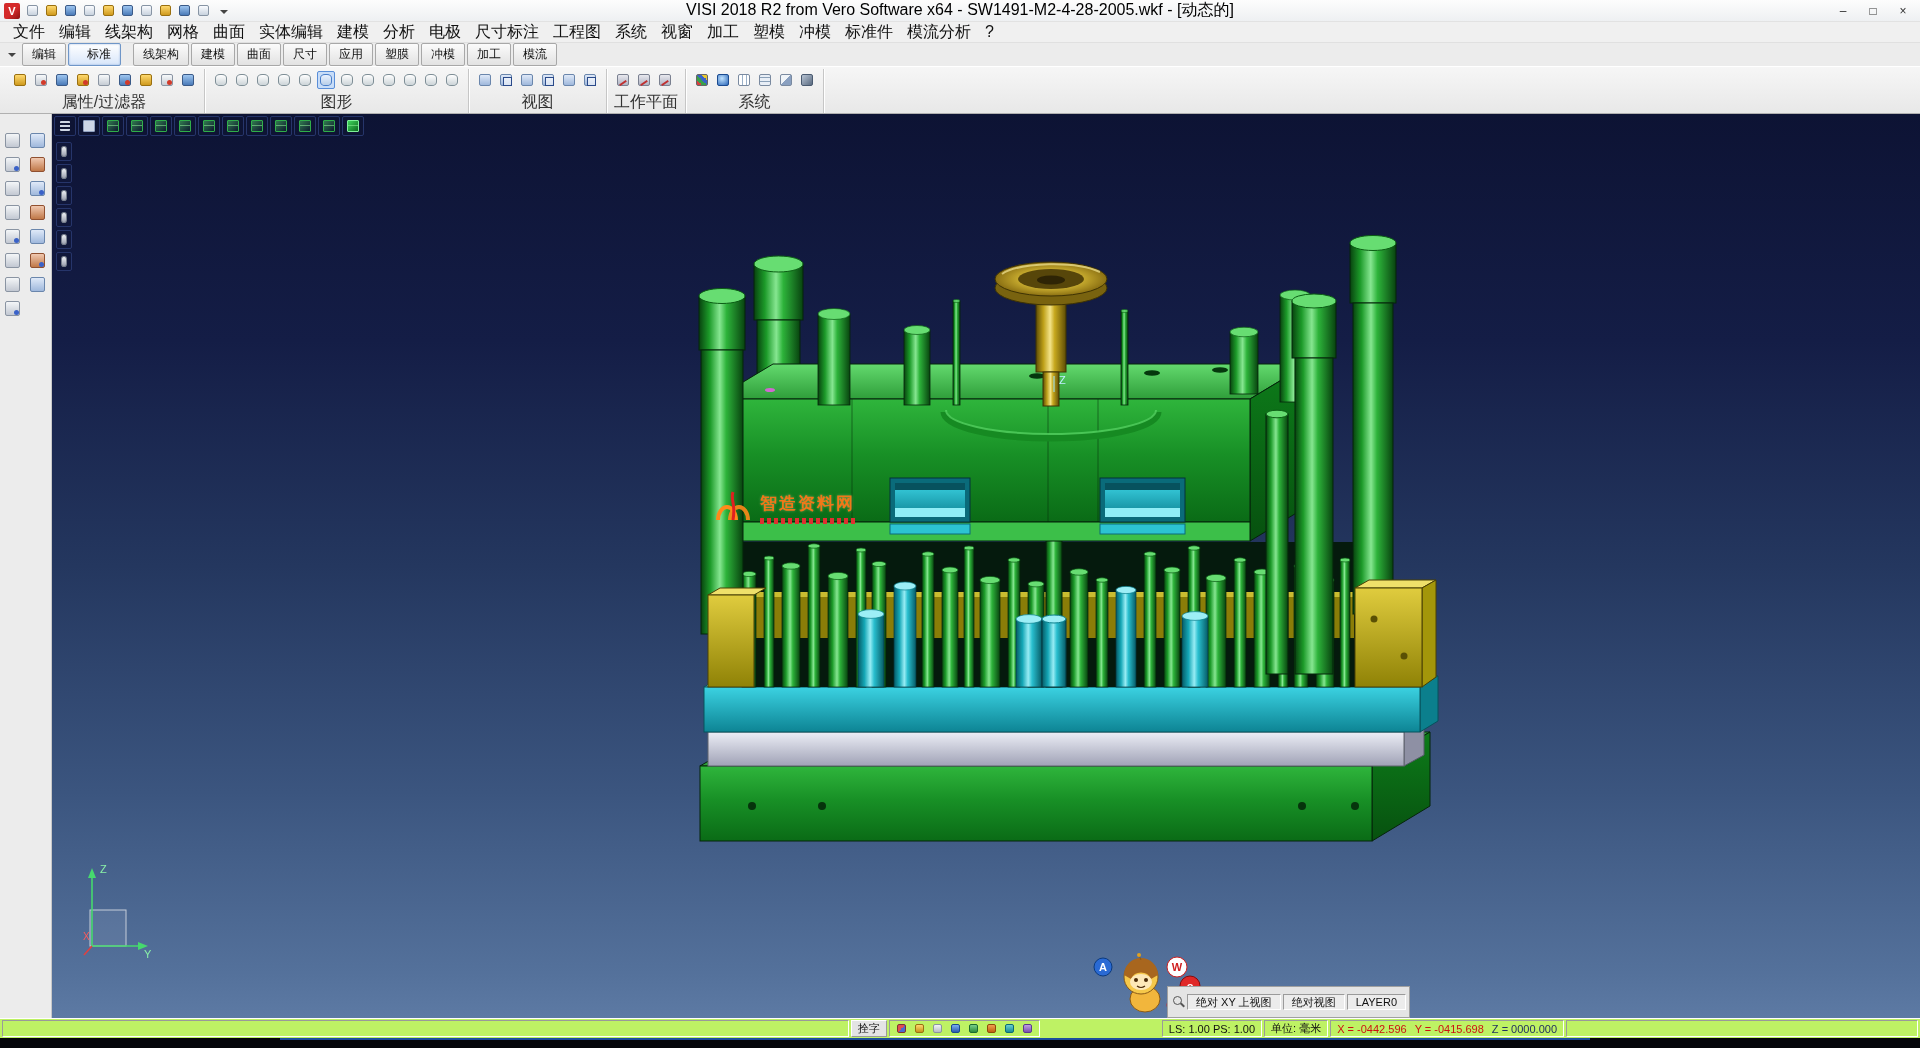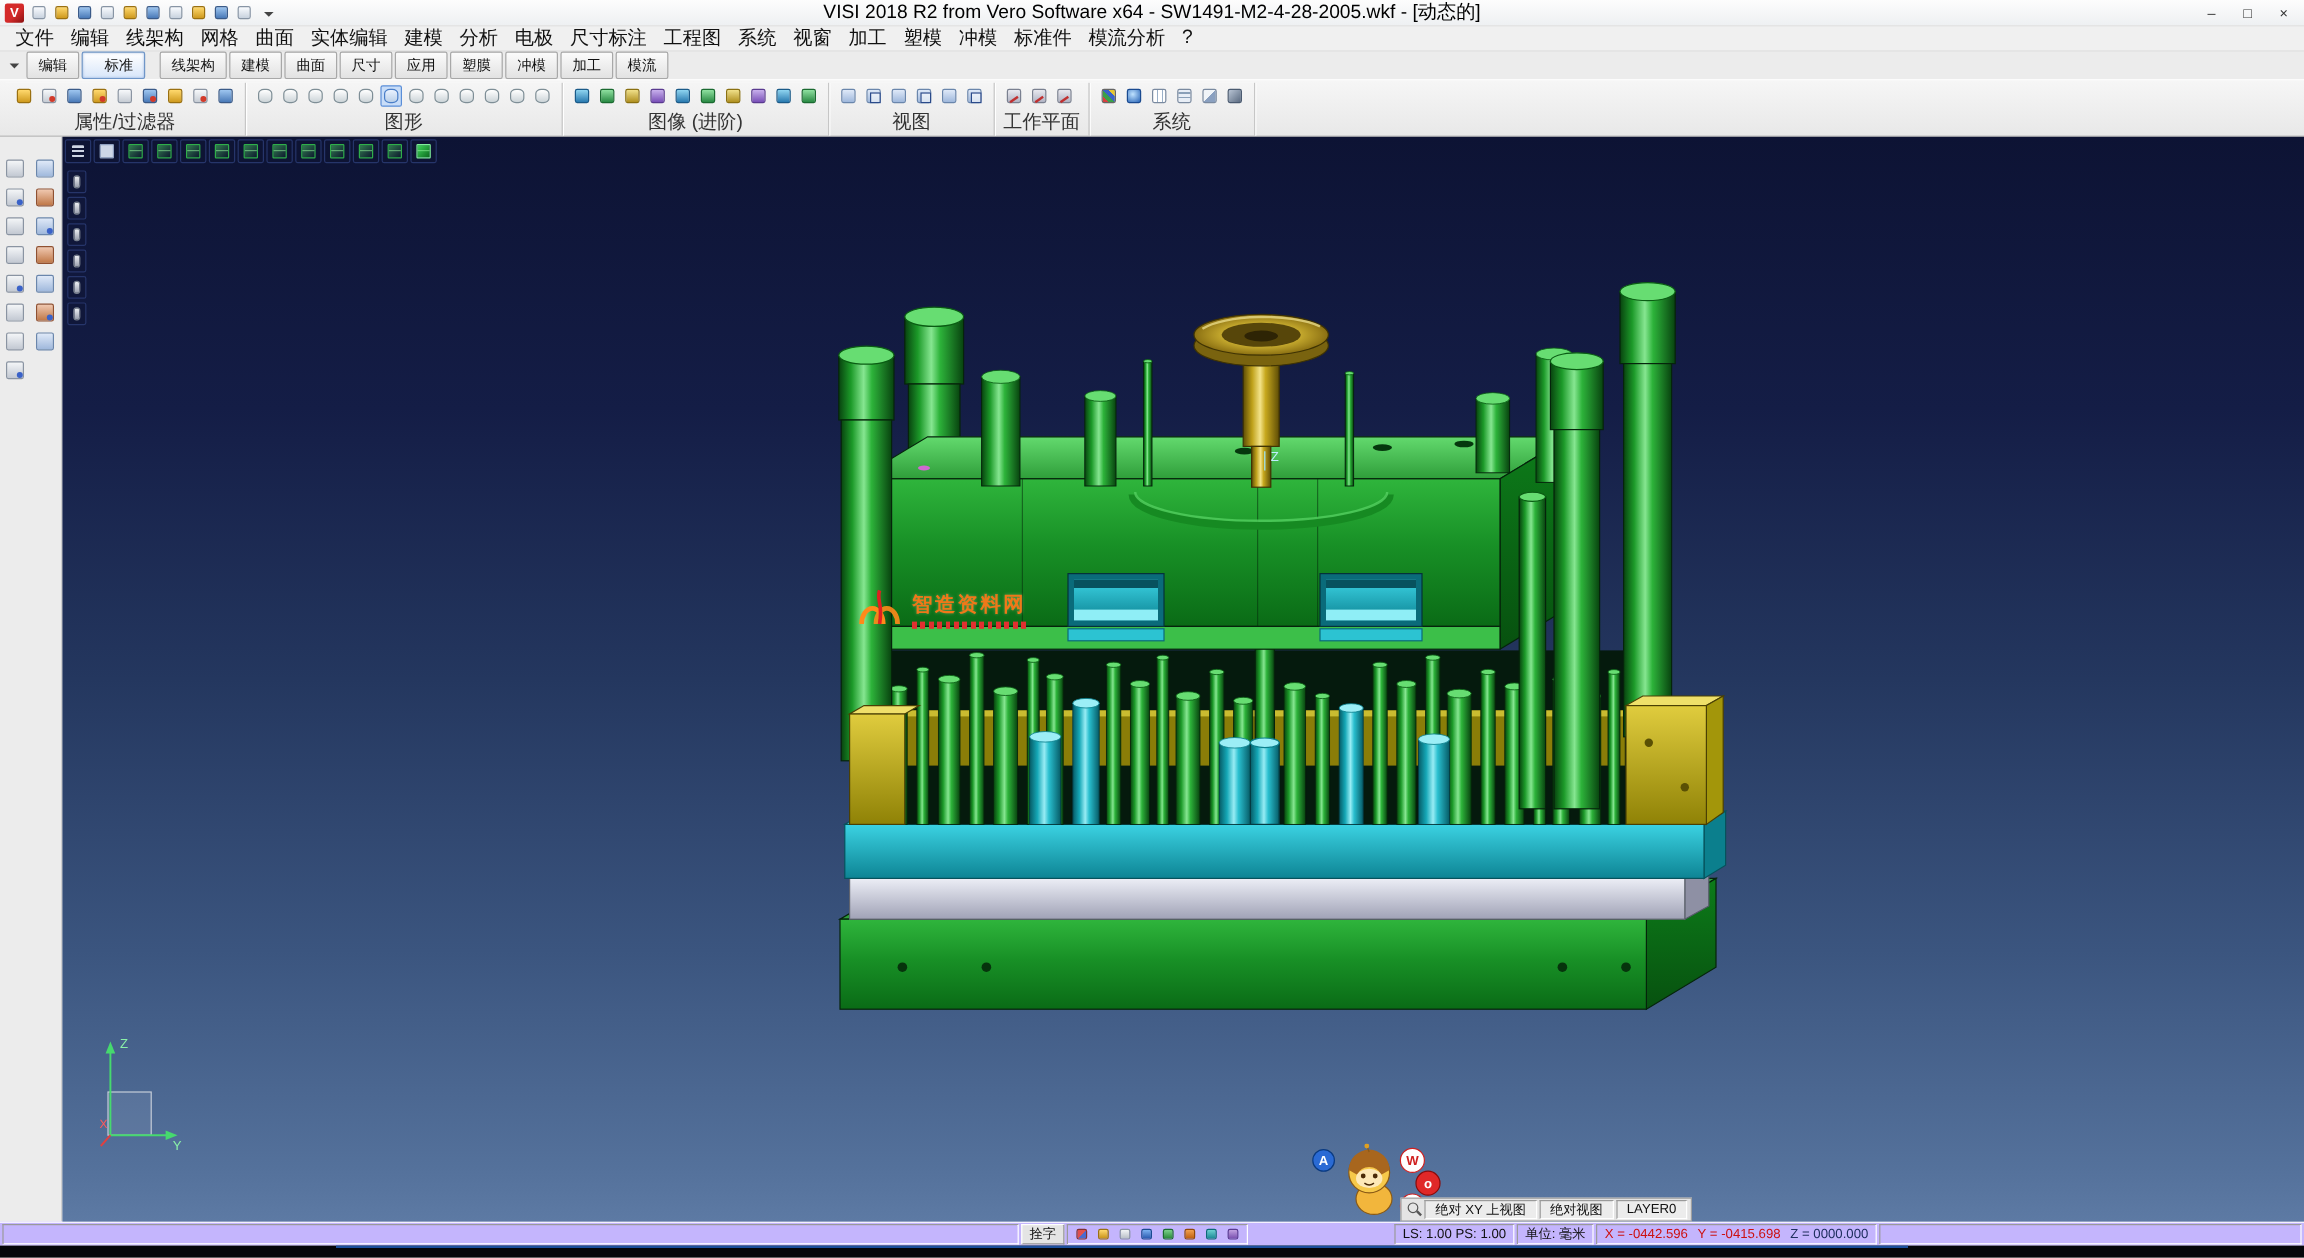--- a/index.html
+++ b/index.html
@@ -101,32 +101,32 @@
 
   
   .watermark { position:absolute; left:662px; top:376px; display:flex; align-items:center; gap:6px; }
   .wm-title { font-size:17px; font-weight:bold; color:#f07818; letter-spacing:2px; text-shadow:0 0 3px rgba(255,235,200,.35); }
   .wm-sub { margin-top:3px; height:6px; width:96px; background:repeating-linear-gradient(90deg,#e03030 0 4px,rgba(224,48,48,0) 4px 7px); }
 
   
   .triad { position:absolute; left:30px; bottom:58px; }
 
   
-  .minibar { position:absolute; right:510px; bottom:0; display:flex; gap:2px; align-items:center; background:#e4e4e4; border:1px solid #a0a0a0; padding:1px 3px; height:20px; }
+  .minibar { position:absolute; right:510px; bottom:0; display:flex; gap:2px; align-items:center; background:#e4e4e4; border:1px solid #a0a0a0; padding:1px 3px; height:32px; }
   .mb-cell { border:1px solid; border-color:#9a9a9a #ffffff #ffffff #9a9a9a; padding:1px 8px; font-size:11px; background:#ececec; height:16px; display:flex; align-items:center; white-space:nowrap; }
   .mb-layer { font-weight:normal; }
   .mag { width:14px; height:16px; position:relative; }
   .mag::before { content:""; position:absolute; left:2px; top:2px; width:7px; height:7px; border:1.5px solid #555; border-radius:50%; }
   .mag::after { content:""; position:absolute; left:9px; top:10px; width:5px; height:2px; background:#555; transform:rotate(45deg); }
 
   
   .mascot { position:absolute; right:712px; bottom:1px; }
 
   
-  .statusbar { height:20px; background:#c4b5fd; border-top:1px solid #fff; display:flex; gap:2px; align-items:stretch; padding:1px 2px; font-size:11px; }
+  .statusbar { height:20px; background:#bef264; border-top:1px solid #fff; display:flex; gap:2px; align-items:stretch; padding:1px 2px; font-size:11px; }
   .sb-cell { border:1px solid; border-color:#9a9a9a #ffffff #ffffff #9a9a9a; display:flex; align-items:center; padding:0 6px; white-space:nowrap; }
   .sb-fill { flex:1; }
   .sb-btn { border-color:#ffffff #9a9a9a #9a9a9a #ffffff; background:#e4e4e4; }
   .sb-gap { width:118px; border:none; }
   .sb-end { width:352px; }
   .sic { gap:3px; padding:0 4px; }
   .sic .tbicon { width:15px; height:15px; }
   .sic .tbicon:nth-child(1)::before { background:linear-gradient(135deg,#e05050 50%,#4a6ad0 50%); border-color:#803030; }
   .sic .tbicon:nth-child(2)::before { background:linear-gradient(#ffd96e,#c8921a); border-color:#9a7010; }
   .sic .tbicon:nth-child(3)::before { background:linear-gradient(#f2f4f6,#b8bec6); border-color:#8a94a2; }
@@ -232,35 +232,20 @@
           <span class="tbicon"></span>
           <span class="tbicon active"></span>
           <span class="tbicon"></span>
           <span class="tbicon"></span>
           <span class="tbicon"></span>
           <span class="tbicon"></span>
           <span class="tbicon"></span>
           <span class="tbicon"></span>
         </div>
       <div class="ribbon-label">图形</div>
-    </div>
-    <div class="ribbon-group">
-      <div class="ribbon-icons g3">
-          <span class="tbicon"></span>
-          <span class="tbicon"></span>
-          <span class="tbicon"></span>
-          <span class="tbicon"></span>
-          <span class="tbicon"></span>
-          <span class="tbicon"></span>
-          <span class="tbicon"></span>
-          <span class="tbicon"></span>
-          <span class="tbicon"></span>
-          <span class="tbicon"></span>
-        </div>
-      <div class="ribbon-label">图像 (进阶)</div>
     </div>
     <div class="ribbon-group">
       <div class="ribbon-icons g4">
           <span class="tbicon"></span>
           <span class="tbicon"></span>
           <span class="tbicon"></span>
           <span class="tbicon"></span>
           <span class="tbicon"></span>
           <span class="tbicon"></span>
         </div>

